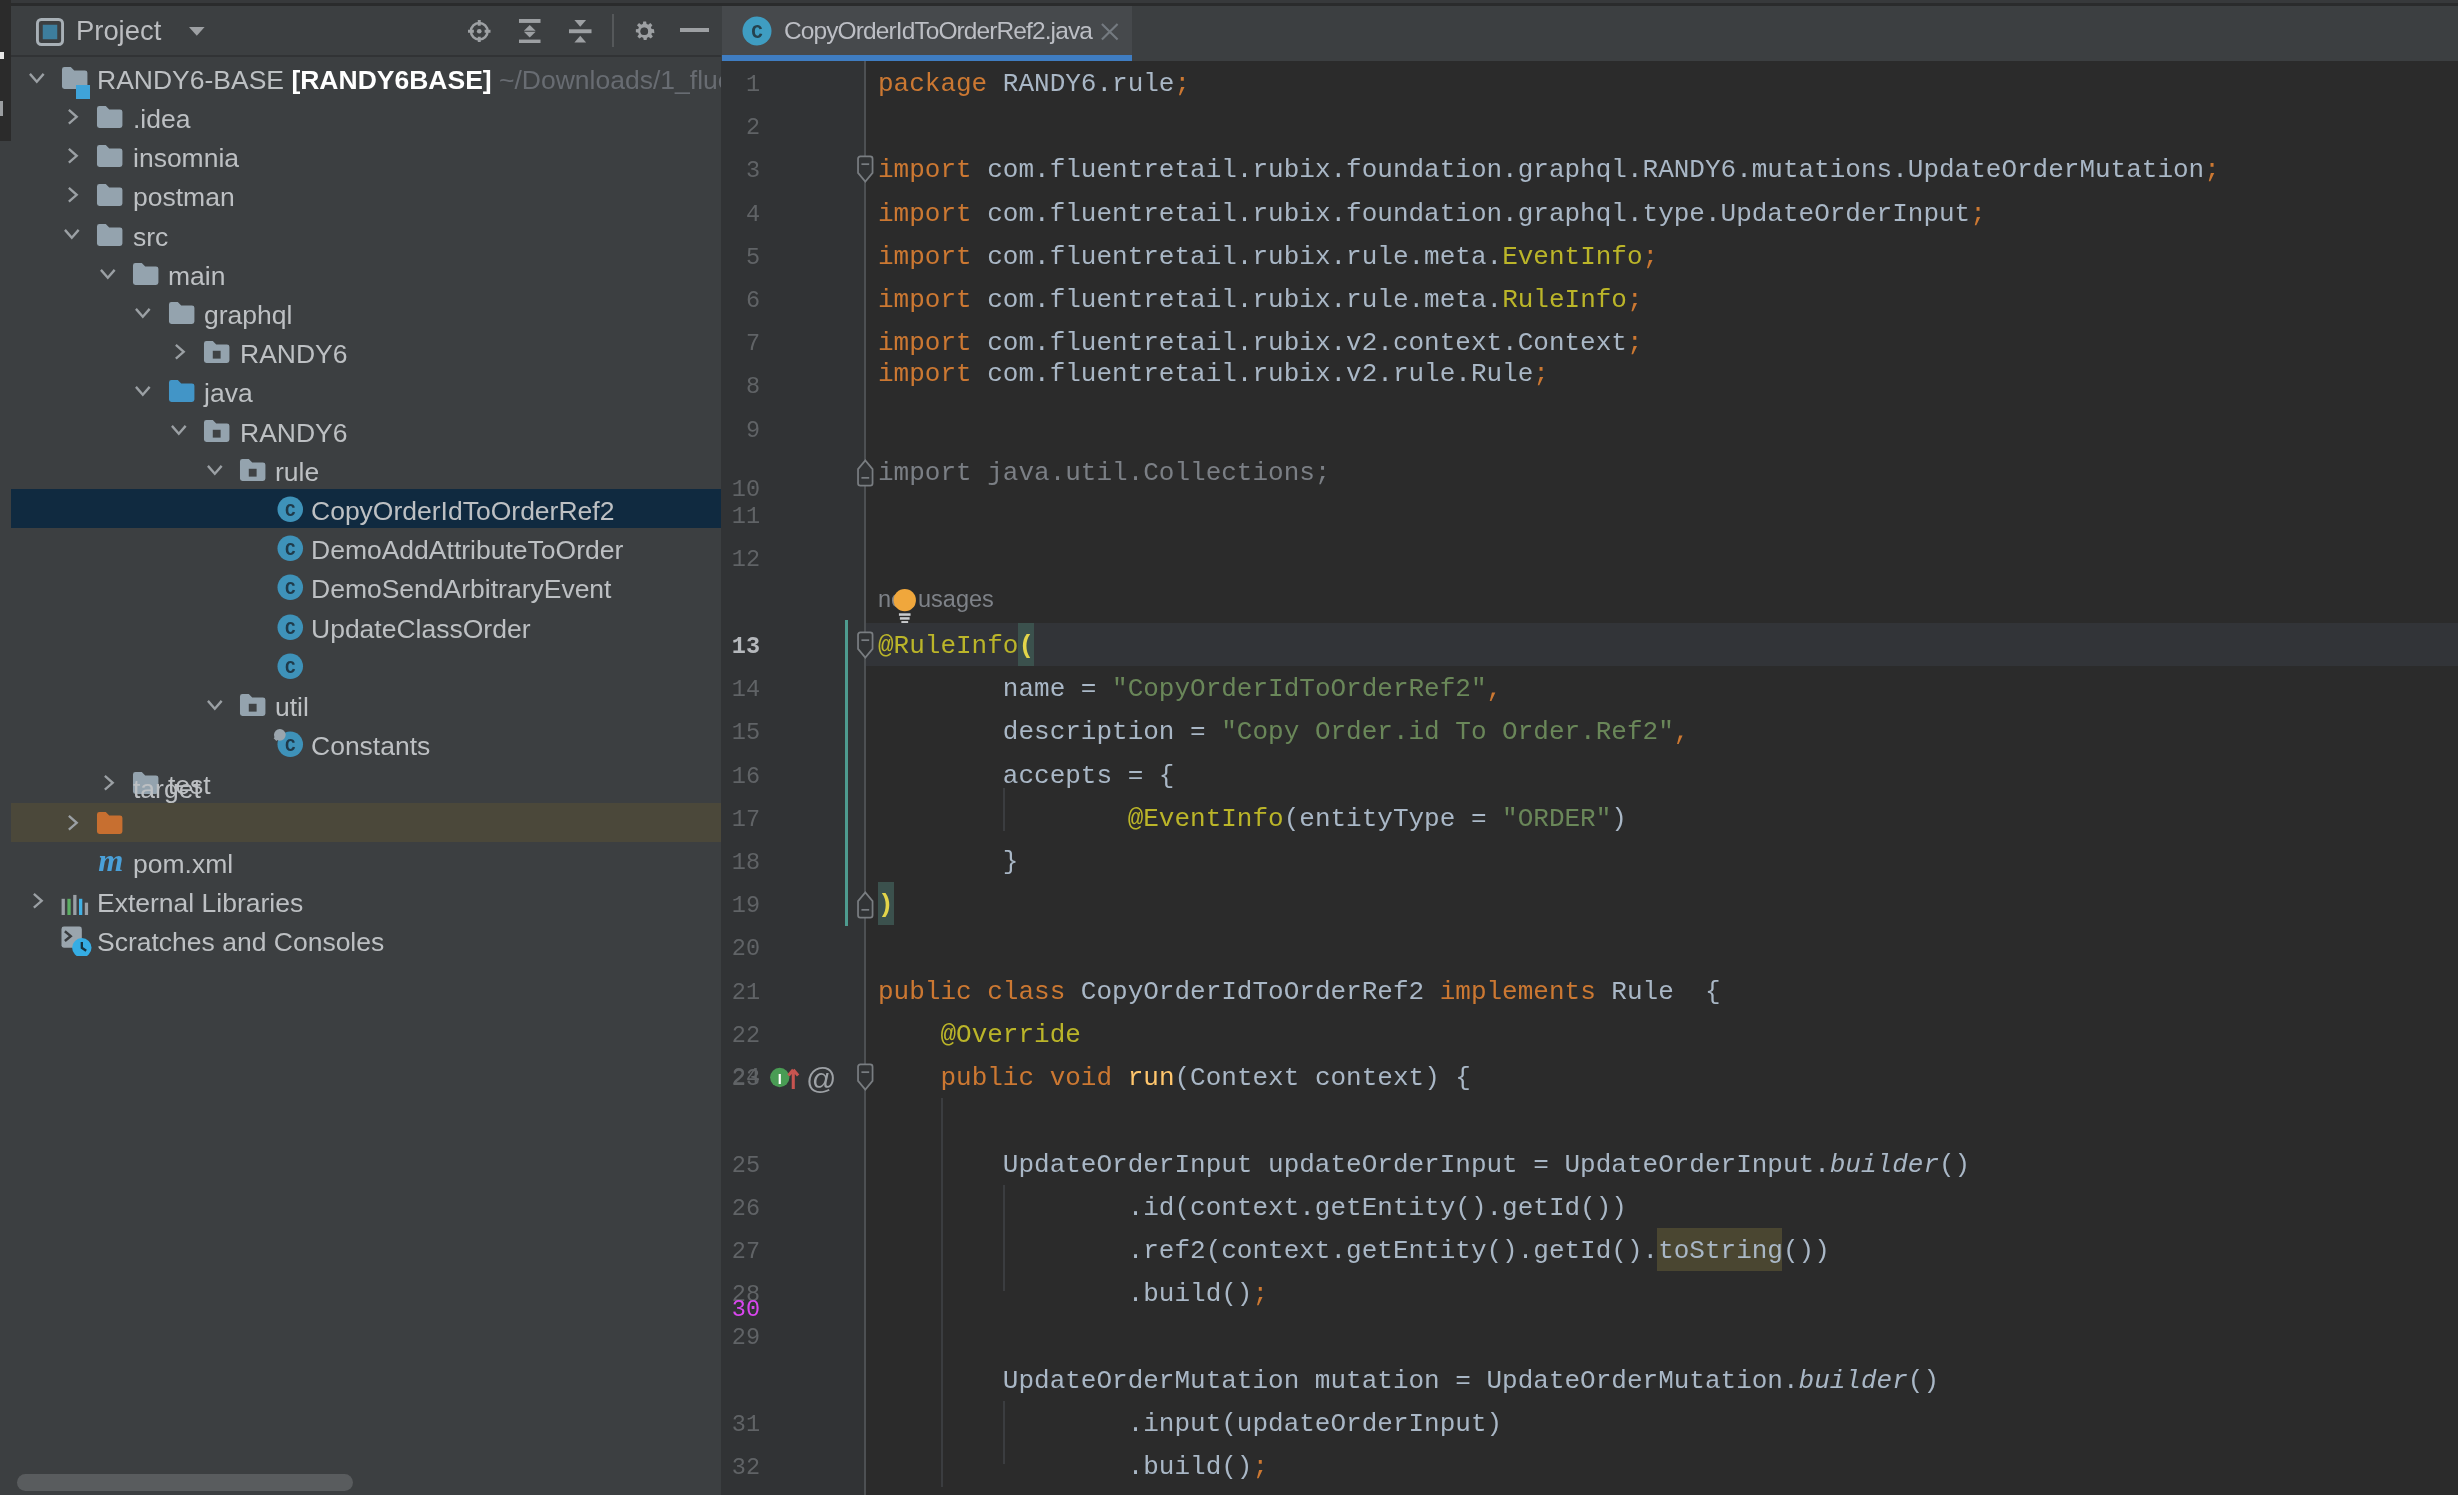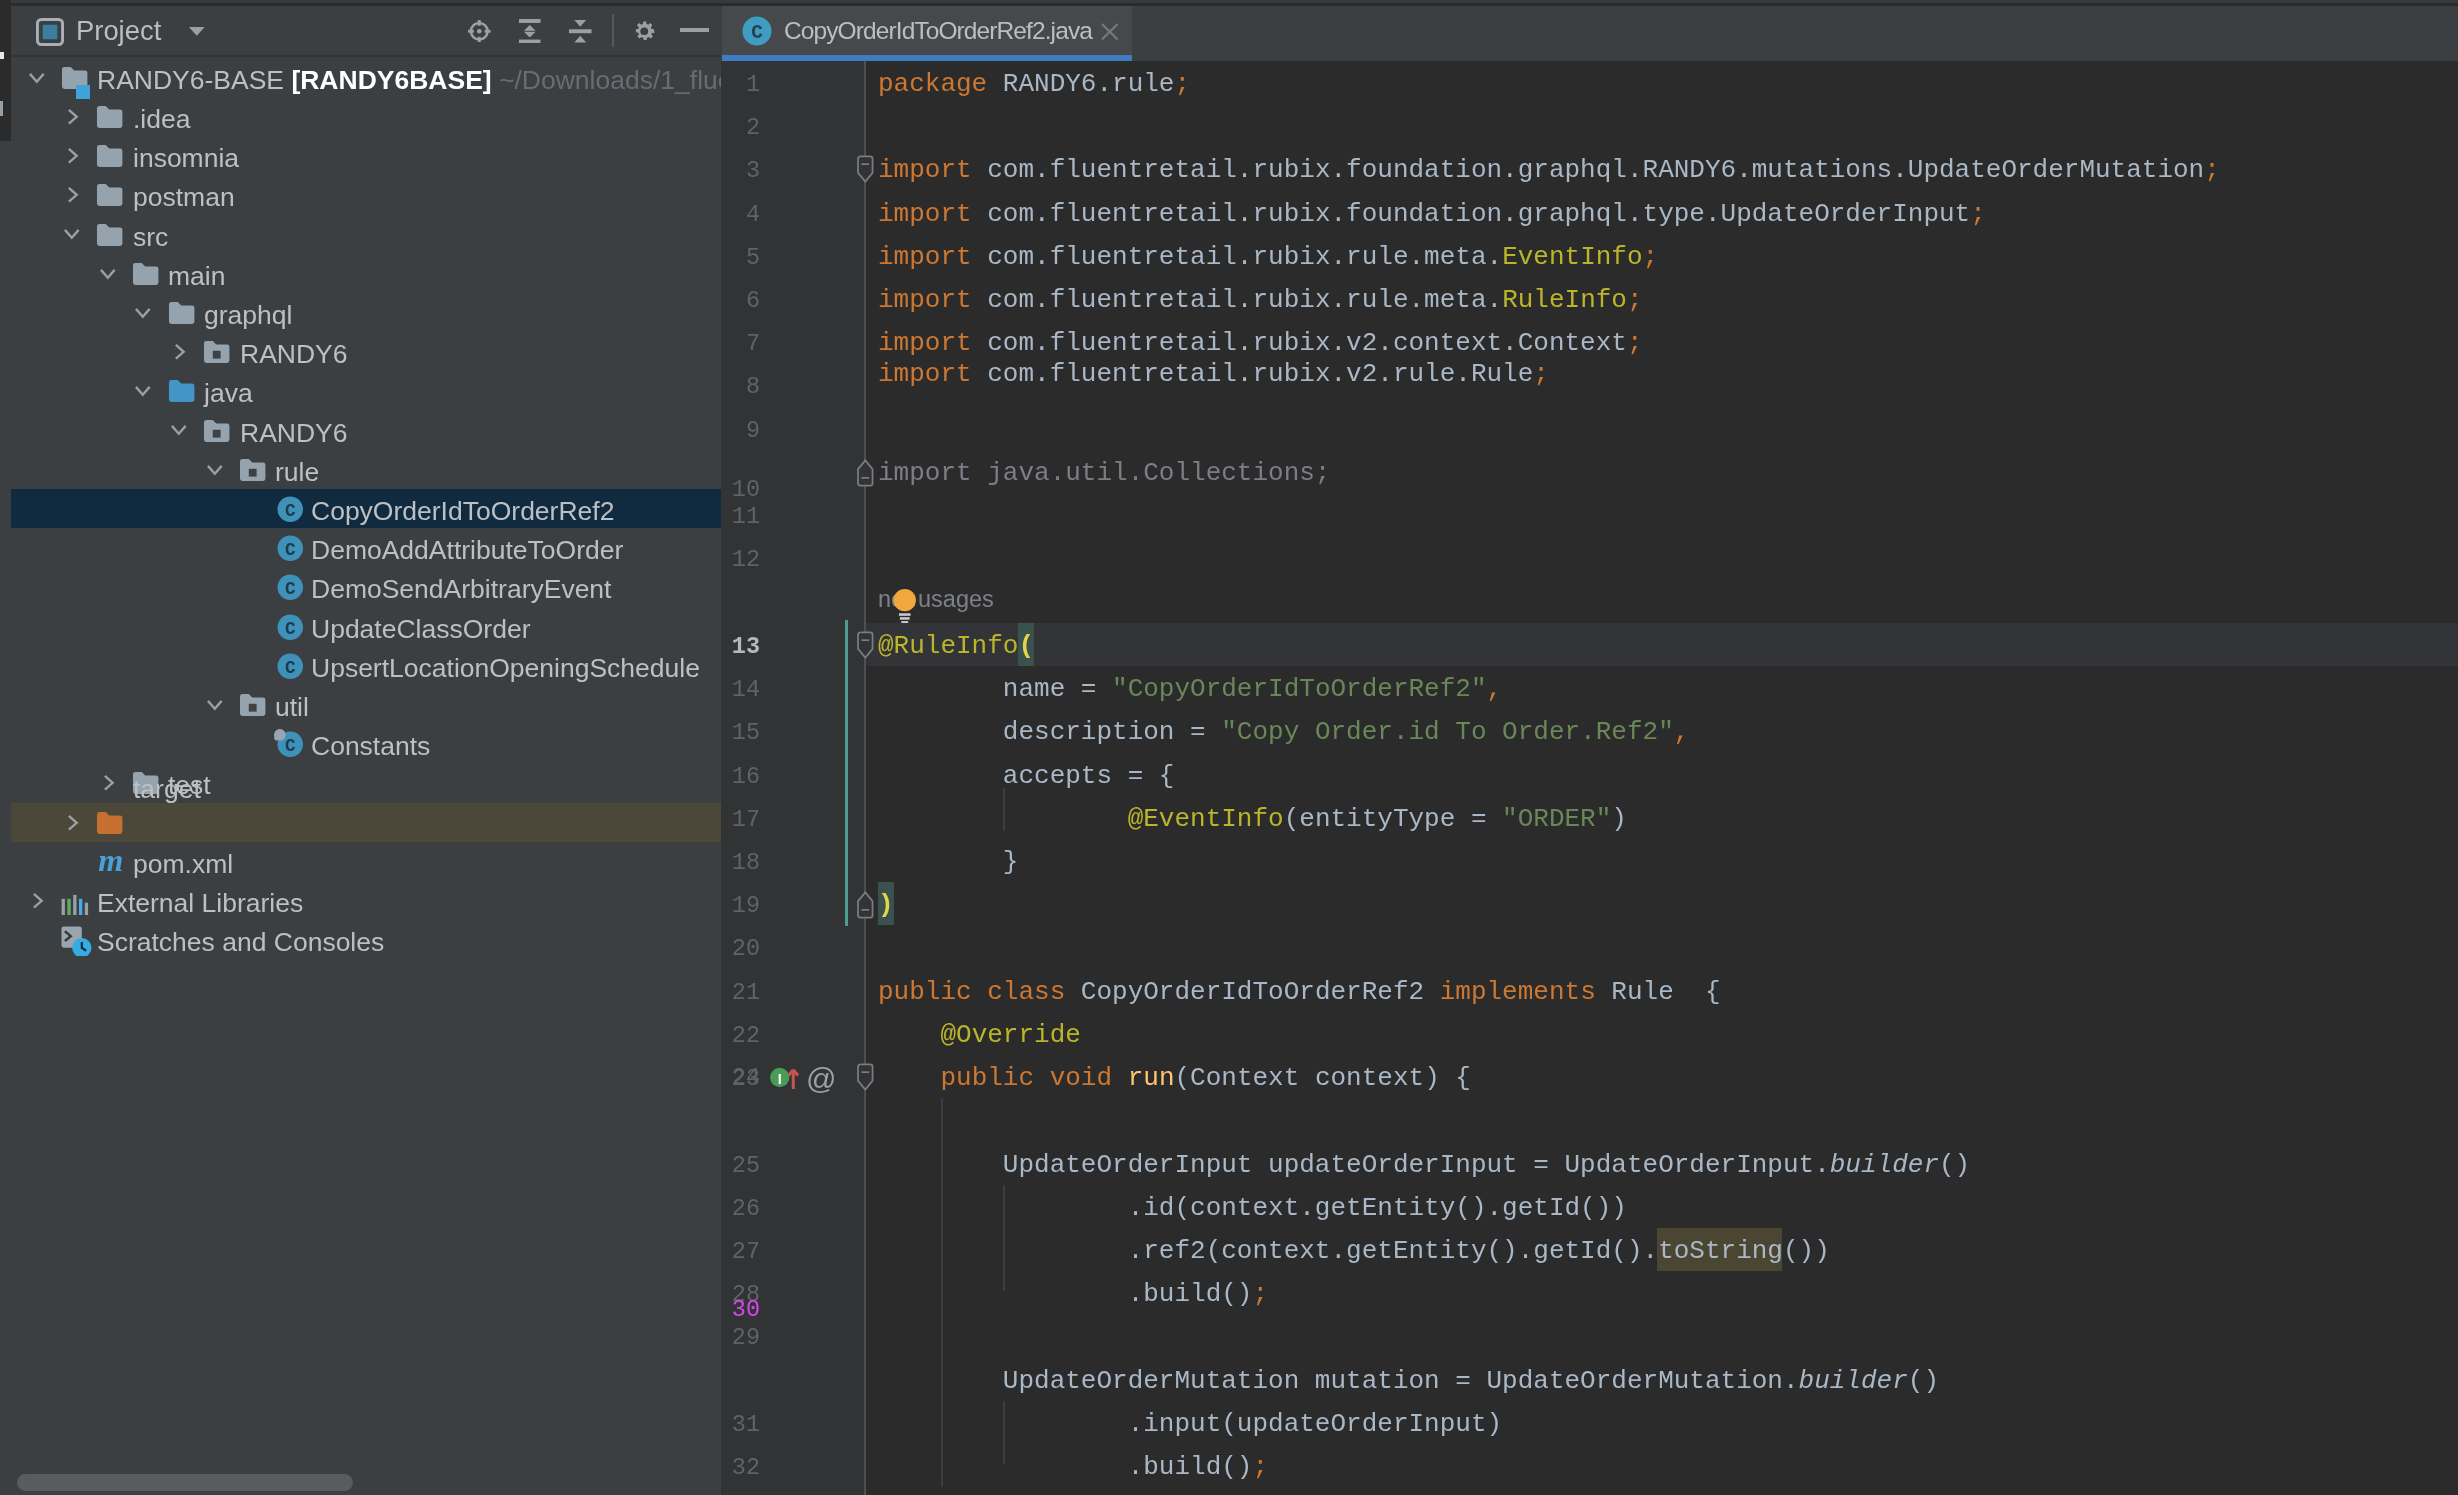--- a/index.html
+++ b/index.html
@@ -162,21 +162,20 @@
 <div class="tr" style="left:311px;top:570px;color:#bdc0c3">DemoSendArbitraryEvent</div>
 <svg class="abs" style="left:277px;top:614px" width="26.5" height="26.5" viewBox="0 0 27 27">
 <circle cx="13.5" cy="13.5" r="13" fill="#3e92b9"></circle>
 <text x="13.5" y="20.5" font-family="Liberation Mono" font-size="18" font-weight="bold" fill="#1f3a4a" text-anchor="middle">C</text>
     </svg>
 <div class="tr" style="left:311px;top:610px;color:#bdc0c3">UpdateClassOrder</div>
 <svg class="abs" style="left:277px;top:653px" width="26.5" height="26.5" viewBox="0 0 27 27">
 <circle cx="13.5" cy="13.5" r="13" fill="#3e92b9"></circle>
 <text x="13.5" y="20.5" font-family="Liberation Mono" font-size="18" font-weight="bold" fill="#1f3a4a" text-anchor="middle">C</text>
     </svg>
-<div class="tr" style="left:311px;top:649px;color:#bdc0c3">UpsertLocationOpeningSchedule</div>
 <svg class="abs" style="left:205px;top:695px" width="19.6" height="19.6" viewBox="0 0 20 20">
       <path d="M3 6 L10 14 L17 6" fill="none" stroke="#9ba0a4" stroke-width="2.4"></path>
     </svg>
 <svg class="abs" style="left:239px;top:692px" width="27.4" height="26.5" viewBox="0 0 28 27">
       <path d="M1 4.5 Q1 2 3.5 2 H10 L13.5 5.5 H24.5 Q27 5.5 27 8 V22 Q27 24.5 24.5 24.5 H3.5 Q1 24.5 1 22 Z" fill="#94a3ae"></path>
       <rect x="10" y="12" width="8" height="8" fill="#3f4244"></rect>
     </svg>
 <div class="tr" style="left:275px;top:688px;color:#bdc0c3">util</div>
 <svg class="abs" style="left:277px;top:731px" width="26.5" height="26.5" viewBox="0 0 27 27">
 <circle cx="13.5" cy="13.5" r="13" fill="#3e92b9"></circle>

